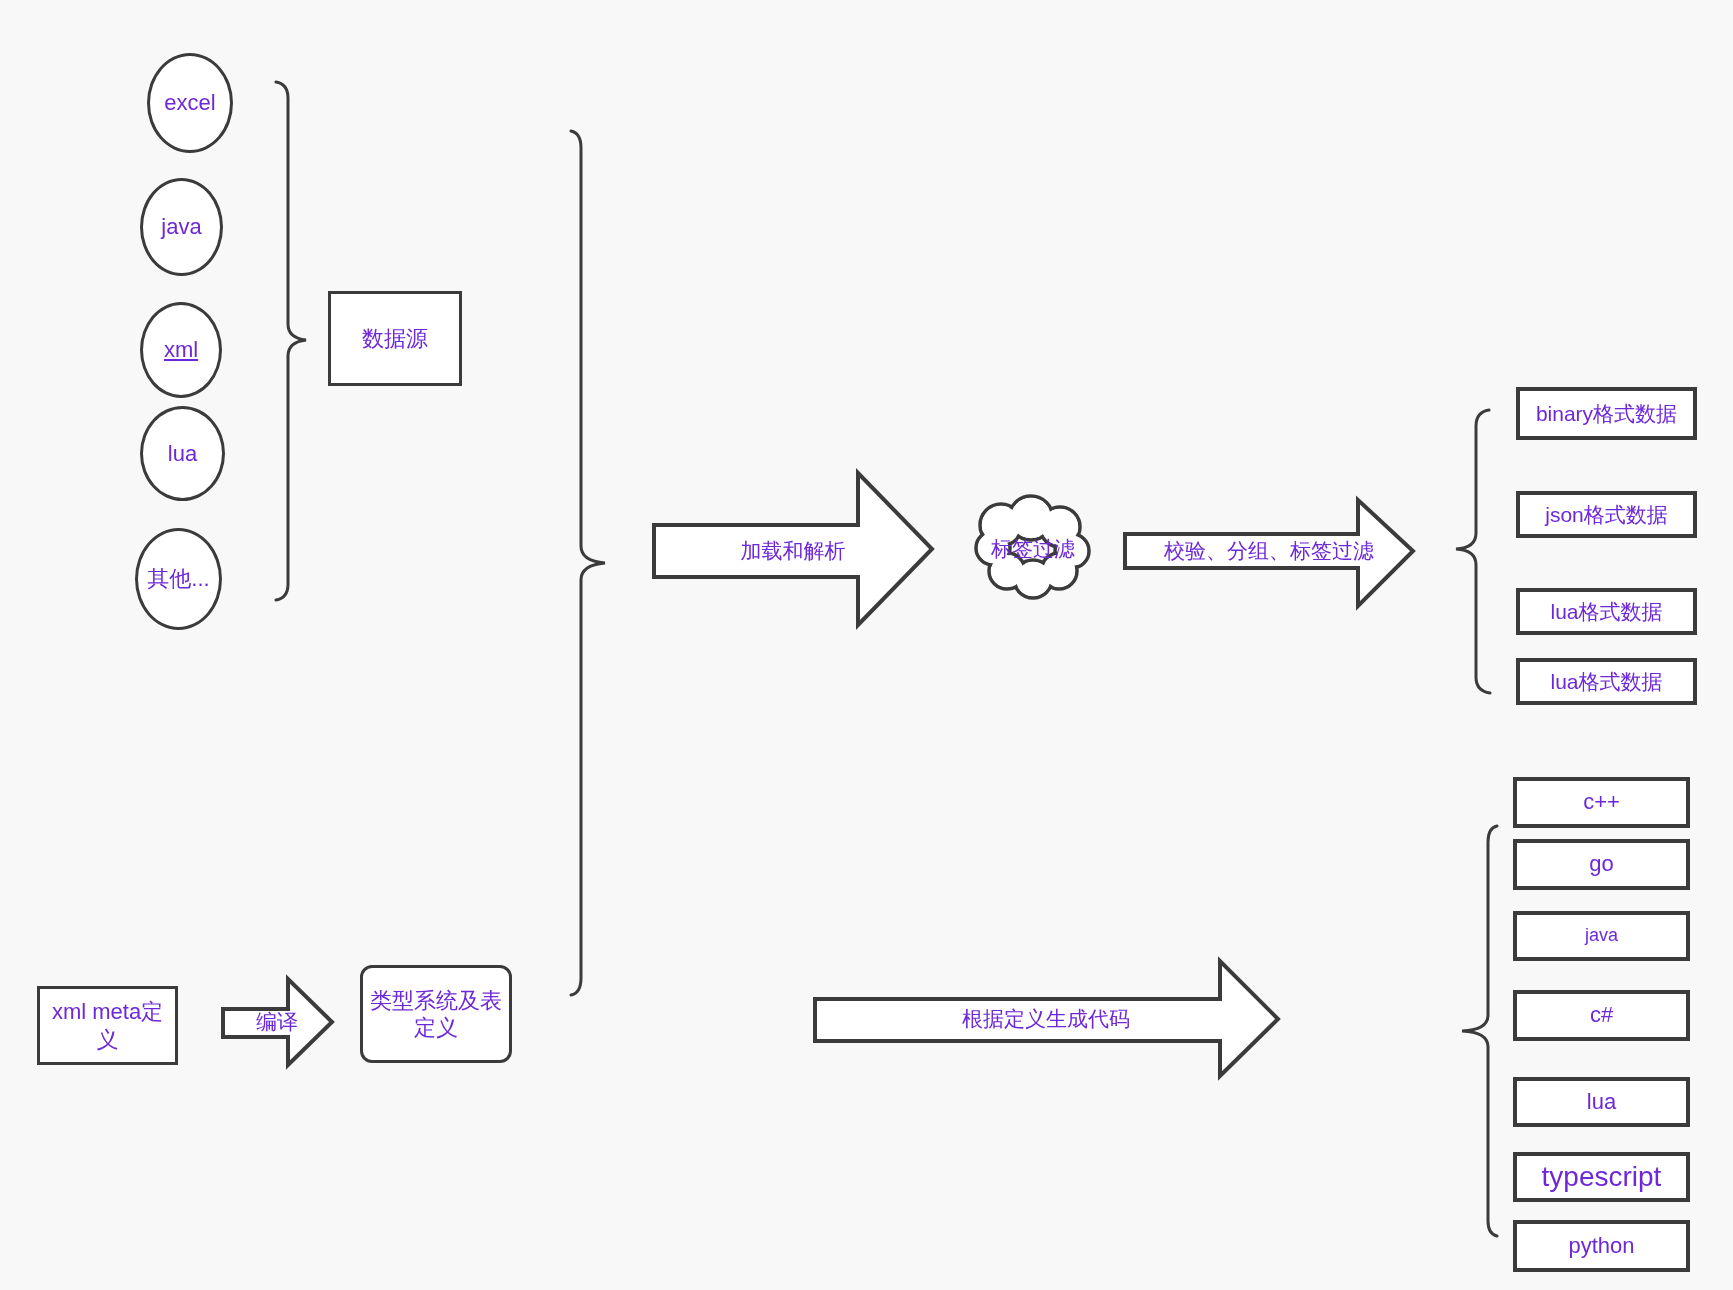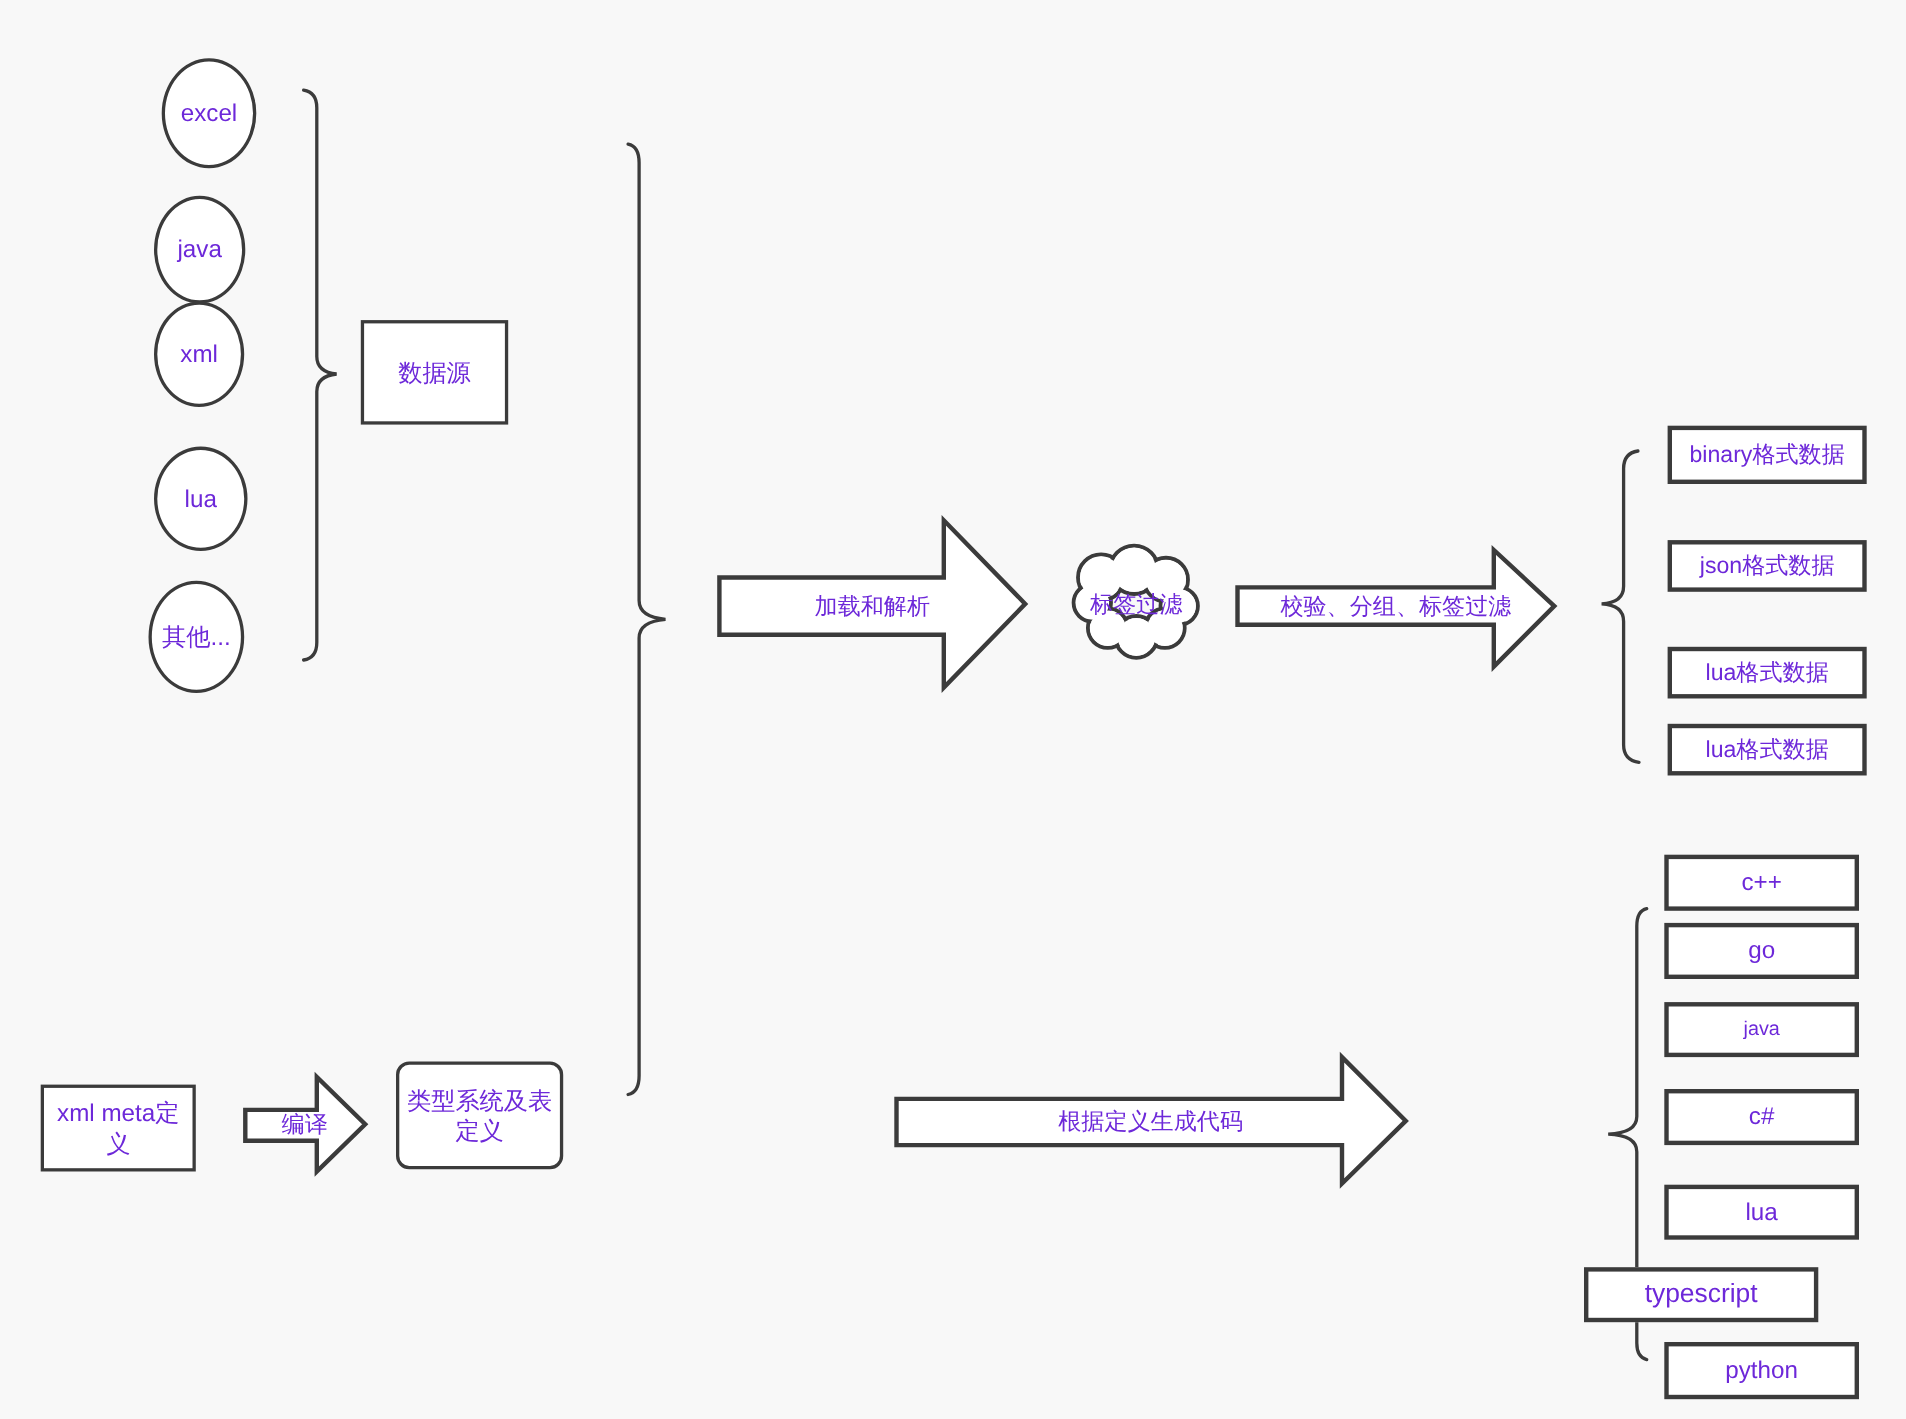--- a/index.html
+++ b/index.html
@@ -66,21 +66,21 @@
       </g>
     </g>
   </svg>
 
   <div class="abs node ellipse" style="left:147px;top:35px;width:86px;height:100px;">
     <span>excel</span>
   </div>
   <div class="abs node ellipse" style="left:140px;top:160px;width:83px;height:98px;">
     <span>java</span>
   </div>
-  <div class="abs node ellipse" style="left:140px;top:256px;width:82px;height:96px;">
+  <div class="abs node ellipse" style="left:140px;top:284px;width:82px;height:96px;text-decoration:underline;">
     <span>xml</span>
   </div>
   <div class="abs node ellipse" style="left:140px;top:388px;width:85px;height:95px;">
     <span>lua</span>
   </div>
   <div class="abs node ellipse" style="left:135px;top:510px;width:87px;height:102px;">
     <span>其他...</span>
   </div>
 
   <div class="abs node" style="left:328px;top:273px;width:134px;height:95px;">
@@ -122,20 +122,20 @@
   </div>
   <div class="abs node4" style="left:1513px;top:893px;width:177px;height:50px;font-size:18px;">
     <span>java</span>
   </div>
   <div class="abs node4" style="left:1513px;top:972px;width:177px;height:51px;font-size:22px;">
     <span>c#</span>
   </div>
   <div class="abs node4" style="left:1513px;top:1059px;width:177px;height:50px;font-size:22px;">
     <span>lua</span>
   </div>
-  <div class="abs node4" style="left:1440px;top:1134px;width:213px;height:50px;font-size:24px;">
+  <div class="abs node4" style="left:1513px;top:1134px;width:177px;height:50px;font-size:28px;">
     <span>typescript</span>
   </div>
   <div class="abs node4" style="left:1513px;top:1202px;width:177px;height:52px;font-size:22px;">
     <span>python</span>
   </div>
 
 </div>
 
 </body></html>

